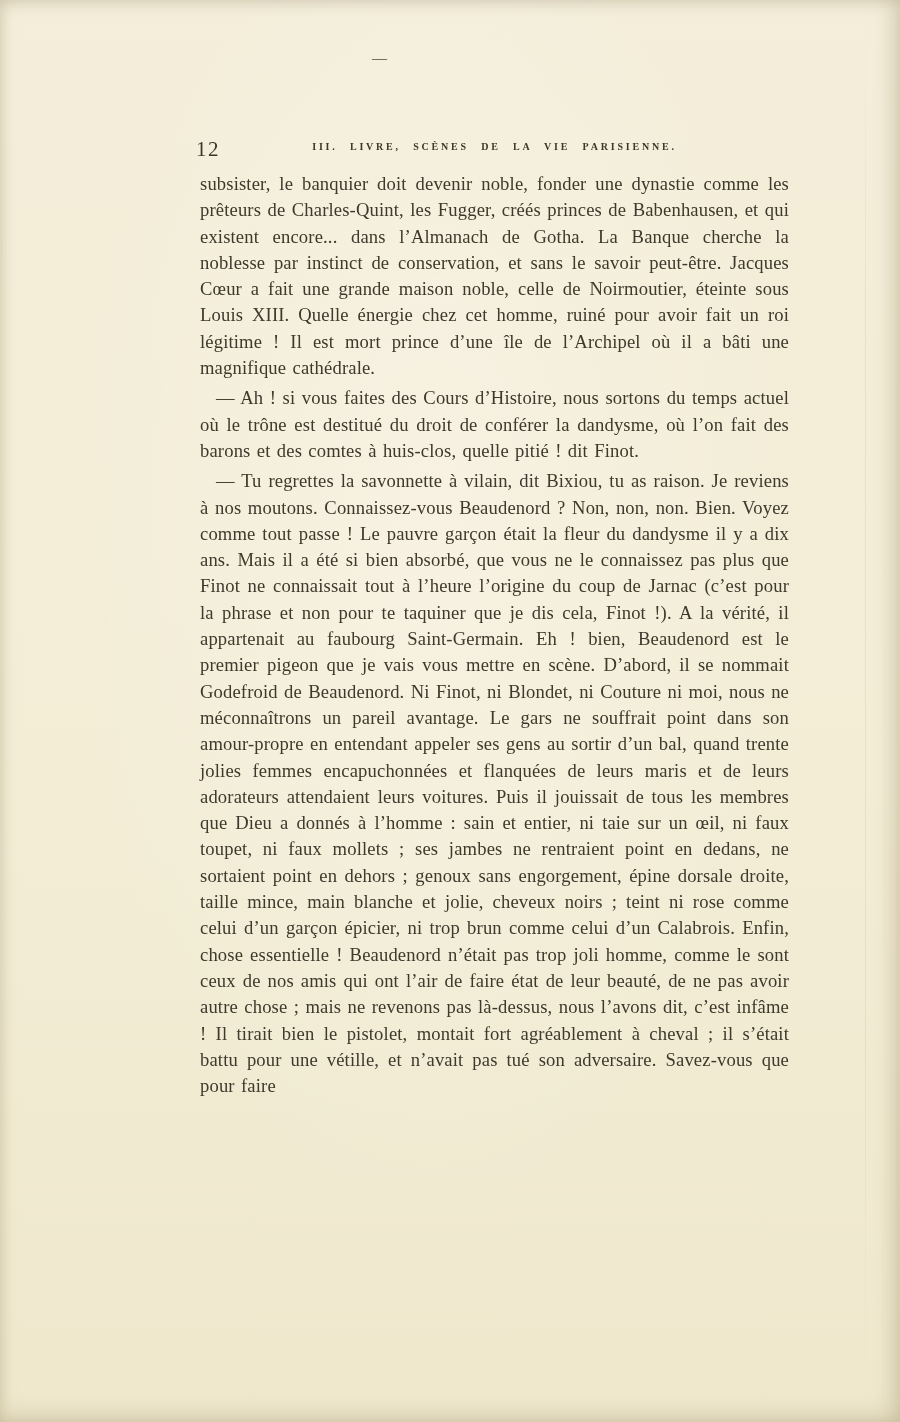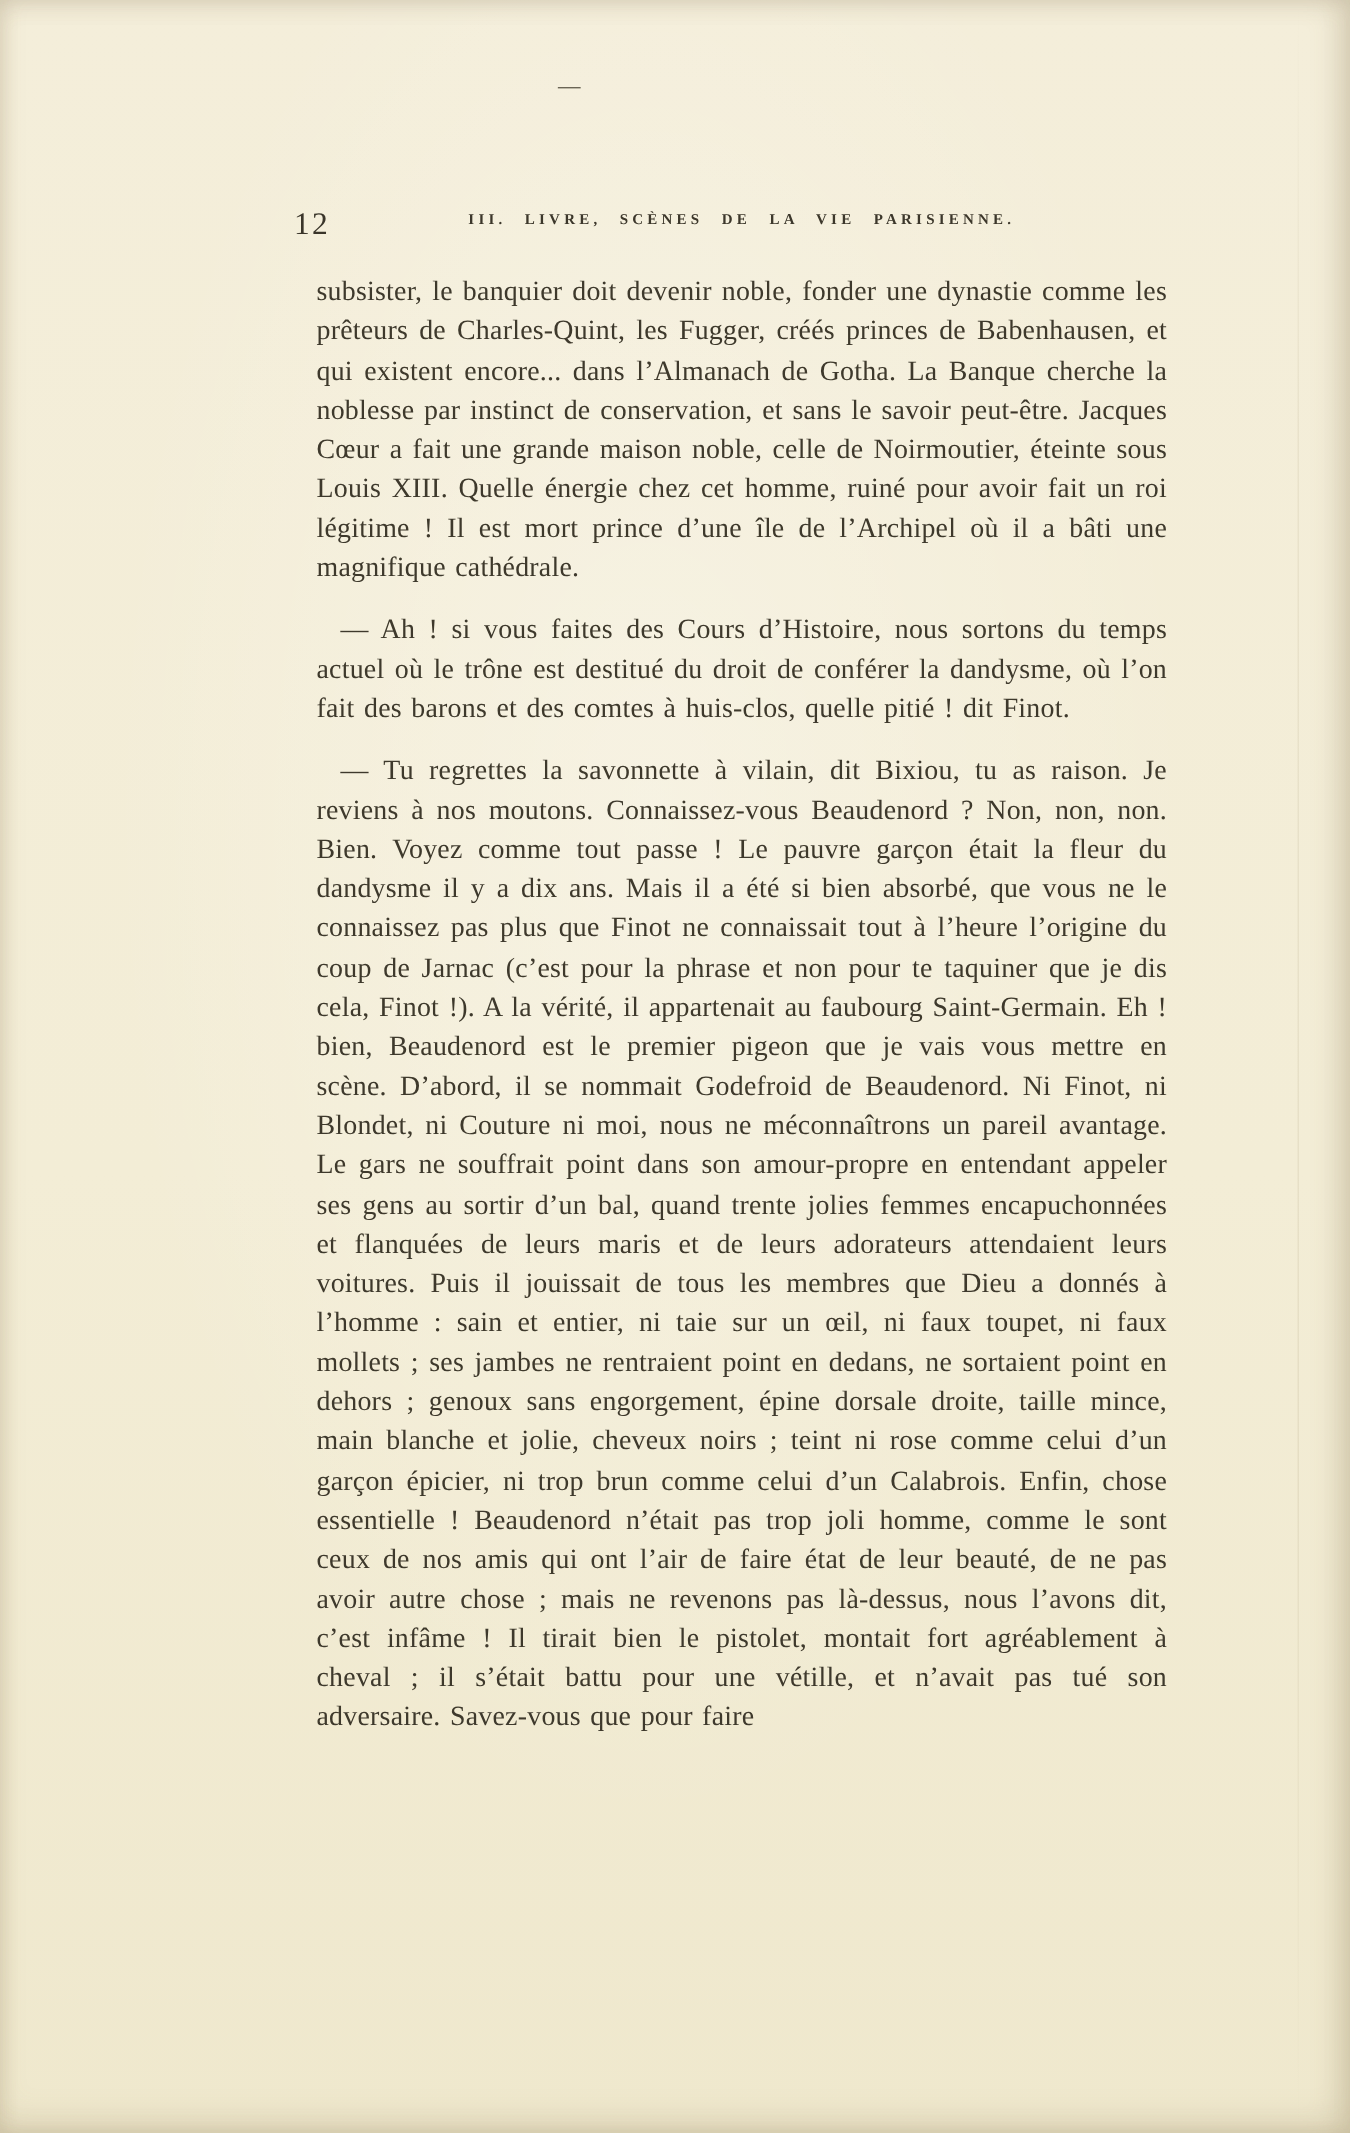--- a/index.html
+++ b/index.html
@@ -62,21 +62,21 @@
     left: 196px;
     width: 597px;
     font-size: 18.6px;
     line-height: 26.3px;
     text-align: justify;
     letter-spacing: 0.15px;
     word-spacing: 1.5px;
     color: #3e392c;
   }
   .para {
-    margin: 15px;
+    margin: 4px;
     padding: 0;
   }
   .para.indent {
     text-indent: 16px;
   }
   
   .edge-line {
     position: absolute;
     top: 0;
     right: 34px;

